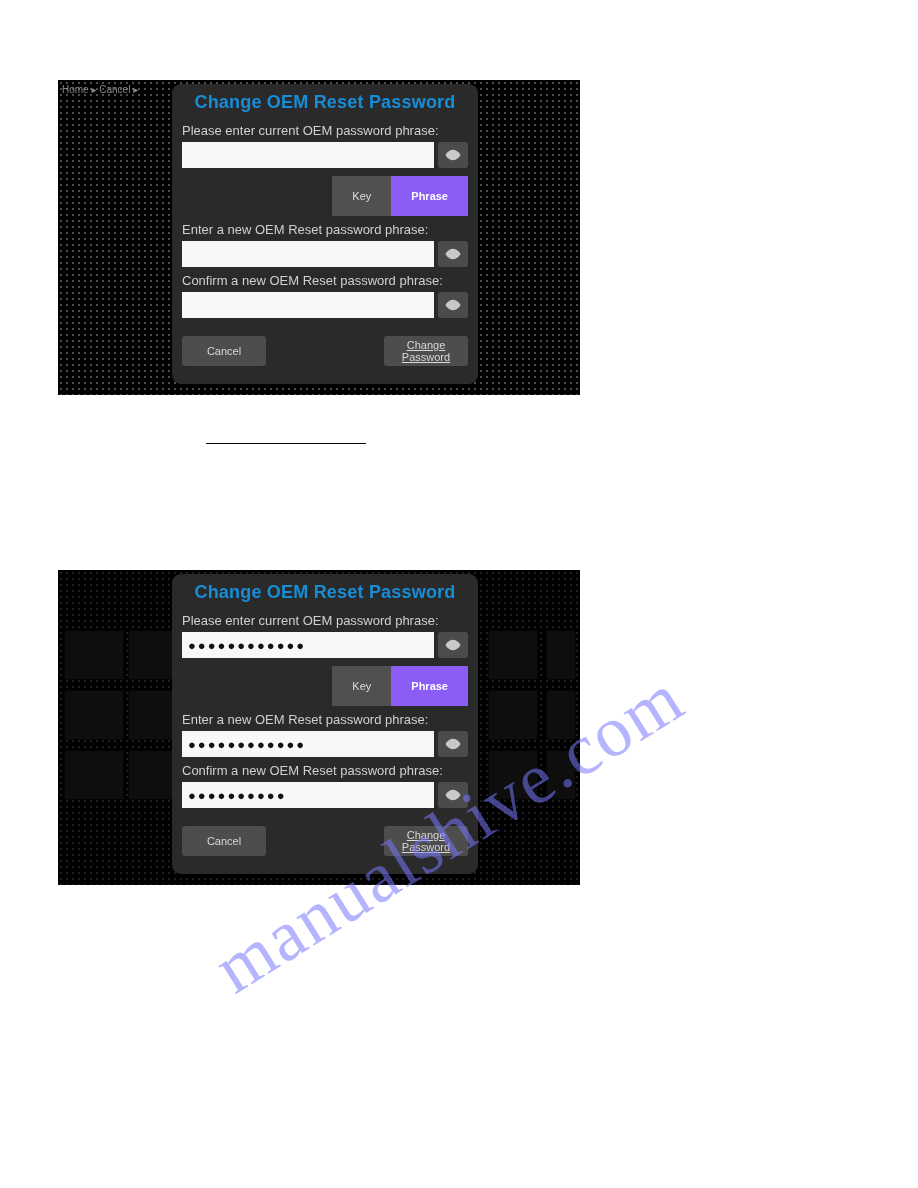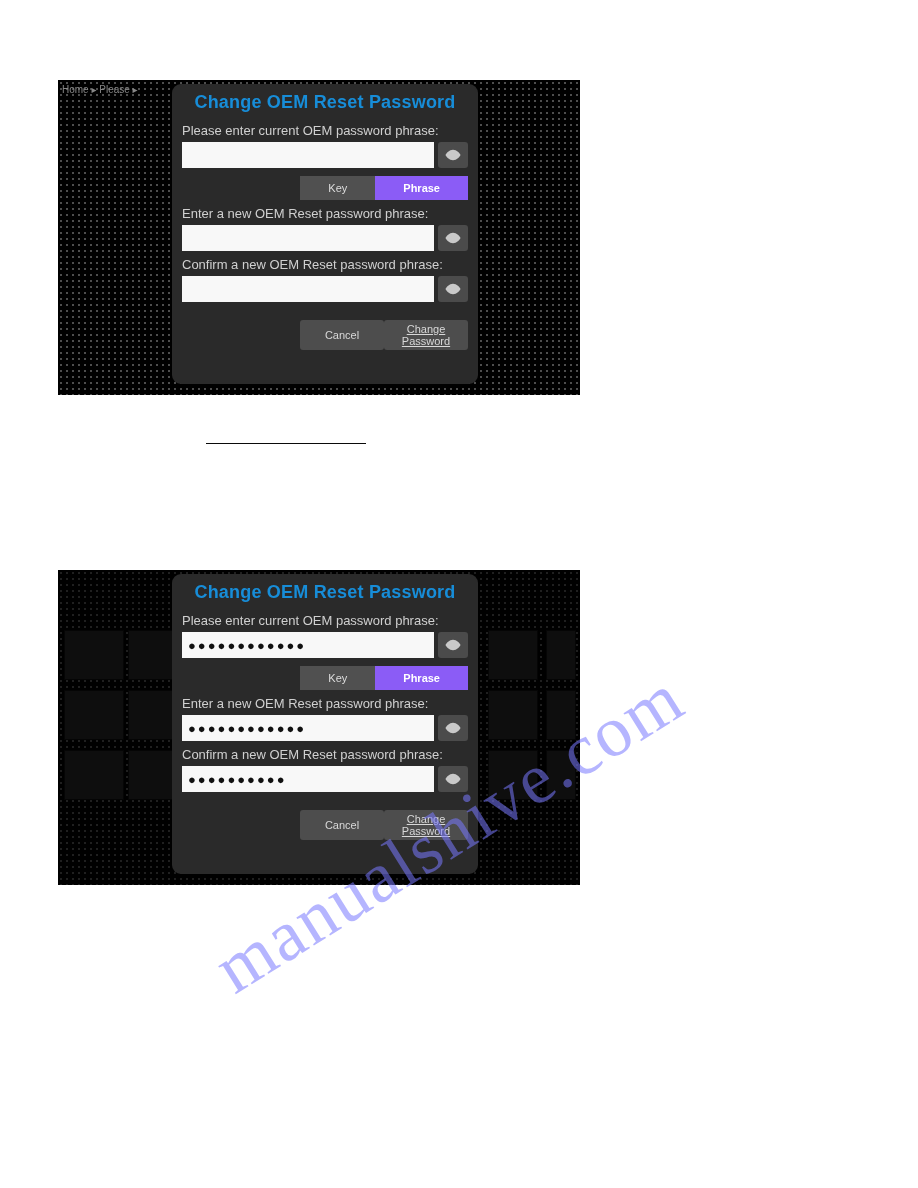--- a/index.html
+++ b/index.html
@@ -103,36 +103,36 @@
     justify-content: center;
   }
   .eye svg { width: 18px; height: 18px; }
   .eye svg path, .eye svg circle { fill: #c9c9c9; }
   .seg {
     display: flex;
     justify-content: flex-end;
     margin: 8px 0 6px 0;
   }
   .segbtn {
-    height: 24px;
-    padding: 0 28px;
+    height: 40px;
+    padding: 0 20px;
     font-size: 11px;
     border: none;
     background: #505050;
     color: #ddd;
     cursor: pointer;
   }
   .segbtn.active {
     background: #8b5cf6;
     color: #fff;
     font-weight: bold;
   }
   .btnrow {
     display: flex;
-    justify-content: flex-end;
+    justify-content: space-between;
     margin-top: 18px;
   }
   .btn {
     min-width: 84px;
     height: 30px;
     border: none;
     border-radius: 3px;
     background: #4d4d4d;
     color: #d8d8d8;
     font-size: 11px;
@@ -173,21 +173,21 @@
     pointer-events: none;
     white-space: nowrap;
   }
 </style>
 </head>
 <body>
 
 <div class="page">
 
   <div class="panel panel1">
-    <span class="bgtext">Home ▸ Please ▸</span>
+    <span class="bgtext">Home ▸ Cancel ▸</span>
 
     <div class="dialog">
       <h1>Change OEM Reset Password</h1>
 
       <div class="lbl">Please enter current OEM password phrase:</div>
       <div class="inrow">
         <input type="text" value="" style="">
         <div class="eye">
           <svg viewBox="0 0 24 24">
               <path d="M12 5c-5 0-9 4.5-10 7 1 2.5 5 7 10 7s9-4.5 10-7c-1-2.5-5-7-10-7z"></path>

